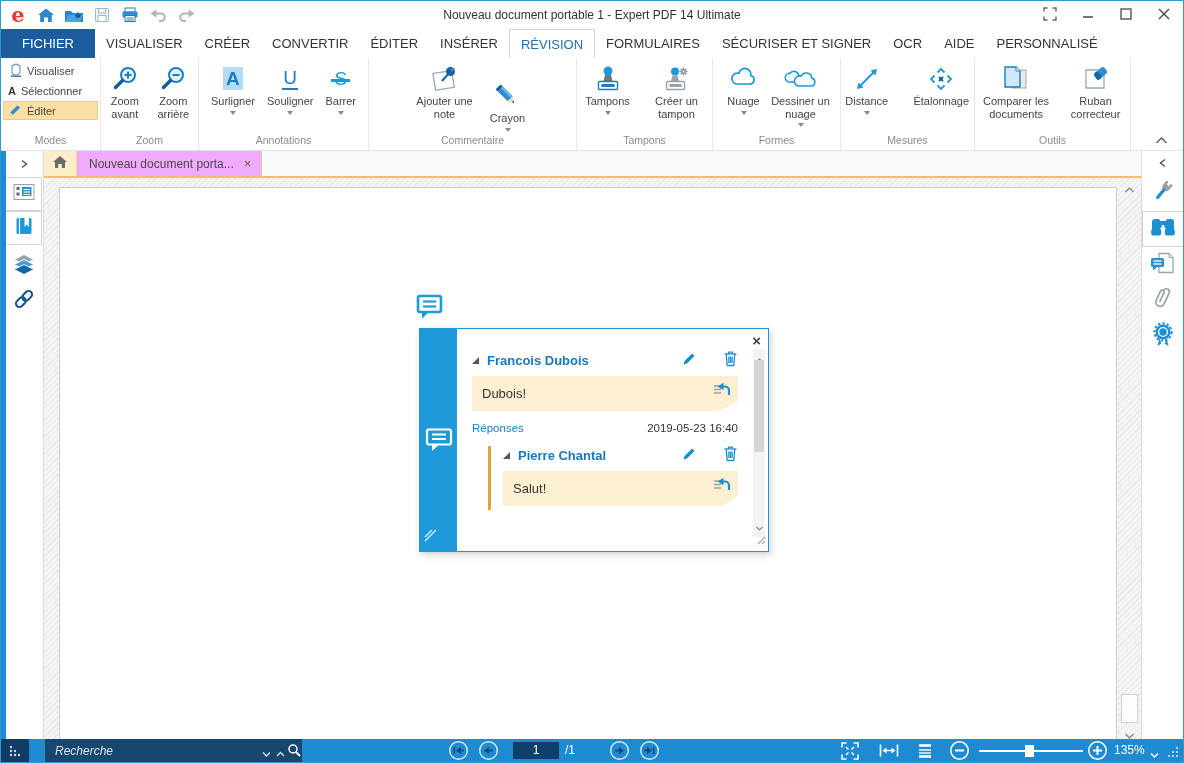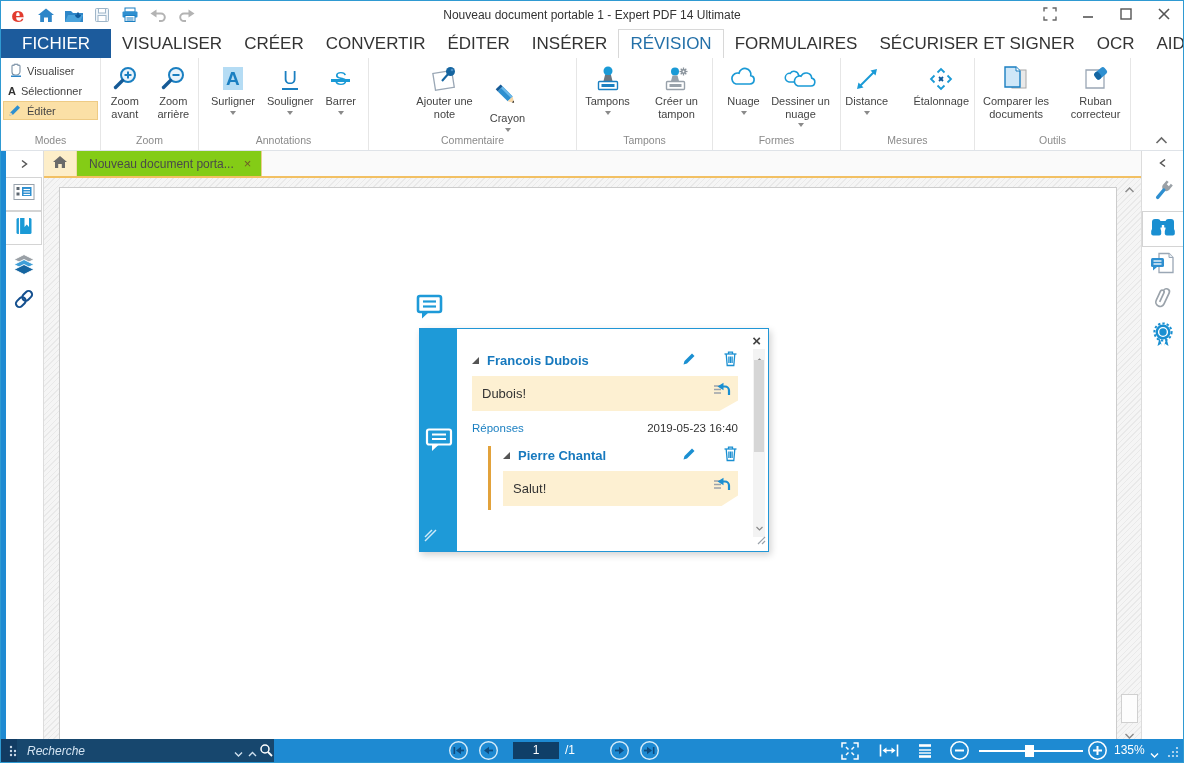--- a/index.html
+++ b/index.html
@@ -6,21 +6,21 @@
   .window{position:relative;width:1184px;height:763px;background:#fff;border:1px solid #2f9ad2;box-sizing:border-box;overflow:hidden;}
   
   .titlebar{position:absolute;top:0;left:0;right:0;height:28px;background:#fff;display:flex;align-items:center;}
   .qat{display:flex;align-items:center;gap:4px;padding-left:5px;}
   .qicon{width:24px;height:22px;display:flex;align-items:center;justify-content:center;}
   .logo-e{color:#e23b2e;font-weight:bold;font-size:21px;line-height:20px;font-family:"DejaVu Serif",serif;}
   .win-title{position:absolute;left:50%;top:7px;transform:translateX(-50%);font-size:12px;color:#333;white-space:nowrap;}
   .winctrl{position:absolute;right:10px;top:4px;display:flex;gap:20px;align-items:center;}
   .winctrl>span{display:flex;align-items:center;justify-content:center;width:18px;height:18px;color:#555;}
   
-  .tabrow{position:absolute;top:28px;left:0;right:0;height:29px;display:flex;align-items:stretch;border-bottom:1px solid #e4e4e4;background:#fff;font-size:17px;}
+  .tabrow{position:absolute;top:28px;left:0;right:0;height:29px;display:flex;align-items:stretch;border-bottom:1px solid #e4e4e4;background:#fff;font-size:13px;}
   .rtab{display:flex;align-items:center;padding:0 11px;color:#333;white-space:nowrap;}
   .rtab.file{background:#1c5b9c;color:#fff;padding:0 21px;}
   .rtab.active{background:#fff;border:1px solid #d8d8d8;border-bottom:1px solid #fff;margin-bottom:-1px;color:#2470a8;}
   
   .ribbon{position:absolute;top:57px;left:0;right:0;height:93px;background:#fff;display:flex;border-bottom:1px solid #dfe3e8;box-sizing:border-box;}
   .rgroup{display:flex;flex-direction:column;border-right:1px solid #e6e6e6;box-sizing:border-box;}
   .rg-content{flex:1;display:flex;justify-content:center;padding:3px 2px 0 2px;}
   .rg-label{height:17px;text-align:center;font-size:10.5px;color:#8a8a8a;line-height:15px;}
   .rbtn{display:flex;flex-direction:column;align-items:center;font-size:11px;color:#444;text-align:center;padding:1px 2px;}
   .rbtn .ic{height:33px;display:flex;align-items:center;justify-content:center;}
@@ -37,21 +37,21 @@
   
   .accent-left{position:absolute;left:0;top:150px;width:5px;bottom:23px;background:#1e8ad2;}
   .lsb{position:absolute;left:5px;top:150px;width:38px;bottom:23px;background:#fff;border-right:1px solid #dcdcdc;box-sizing:border-box;}
   .lsb-item{width:36px;height:34px;display:flex;align-items:center;justify-content:center;box-sizing:border-box;}
   .lsb-item.boxed{border:1px solid #d4d4d4;border-left:none;background:#fff;}
   .rsb{position:absolute;right:0;top:150px;width:42px;bottom:23px;background:#fff;border-left:1px solid #dcdcdc;box-sizing:border-box;}
   .rsb-item{width:41px;height:36px;display:flex;align-items:center;justify-content:center;box-sizing:border-box;}
   .rsb-item.sel{border:1px solid #d4d4d4;border-right:none;}
   .tabbar{position:absolute;left:43px;top:150px;right:42px;height:27px;background:#fafafa;border-bottom:2px solid #f2c063;box-sizing:border-box;display:flex;align-items:stretch;}
   .home-btn{width:32px;display:flex;align-items:center;justify-content:center;background:#fdeec9;border-right:1px solid #f0dba6;}
-  .doc-tab{display:flex;align-items:center;gap:10px;background:#84cc16;padding:0 10px 0 12px;font-size:12px;color:#4a4a4a;border-right:1px solid #ecce8c;}
+  .doc-tab{display:flex;align-items:center;gap:10px;background:#f0abfc;padding:0 10px 0 12px;font-size:12px;color:#4a4a4a;border-right:1px solid #ecce8c;}
   .doc-tab .x{color:#6e5a28;font-size:13px;}
   .docarea{position:absolute;left:43px;top:177px;right:42px;bottom:23px;background:repeating-linear-gradient(135deg,#f5f5f5 0 3px,#e9e9e9 3px 4px);}
   .page{position:absolute;left:15px;top:9px;right:24px;bottom:0;background:#fff;border:1px solid #cccccc;border-bottom:none;}
   .vscroll{position:absolute;right:1px;top:1px;width:21px;bottom:0;}
   .vthumb{position:absolute;left:2px;right:2px;top:515px;bottom:16px;background:#fdfdfd;border:1px solid #d0d0d0;}
   .sarr{position:absolute;left:4px;width:13px;height:10px;}
   
   .anchor-ic{position:absolute;left:415px;top:293px;}
   .popup{position:absolute;left:418px;top:327px;width:350px;height:224px;background:#fff;border:1px solid #2196d6;box-sizing:border-box;box-shadow:2px 3px 7px rgba(0,0,0,.18);}
   .pstrip{position:absolute;left:0;top:0;bottom:0;width:37px;background:#1e9ad8;}
@@ -68,21 +68,21 @@
   .replyic{position:absolute;top:4px;right:6px;}
   .reprow{display:flex;align-items:center;margin-top:9px;height:16px;}
   .replink{font-size:11.5px;color:#1a7fc1;}
   .ts{font-size:11.5px;color:#333;}
   .nested{margin-left:16px;border-left:3px solid #e2a23b;padding-left:12px;margin-top:10px;padding-bottom:4px;}
   .pgrip{position:absolute;right:2px;bottom:2px;}
   .sgrip{position:absolute;left:4px;bottom:5px;}
   
   .statusbar{position:absolute;left:0;right:0;bottom:0;height:23px;background:#1e8ad2;color:#fff;font-size:12px;}
   .sb-grip{position:absolute;left:0;top:0;width:28px;height:23px;background:#123c63;display:flex;align-items:center;justify-content:center;}
-  .sb-search{position:absolute;left:16px;top:0;width:257px;height:23px;background:#17476e;display:flex;align-items:center;}
+  .sb-search{position:absolute;left:44px;top:0;width:257px;height:23px;background:#17476e;display:flex;align-items:center;}
   .sb-search input{background:transparent;border:none;outline:none;color:#d4e4f2;font-style:italic;font-size:12px;padding-left:10px;width:170px;font-family:"Liberation Sans",sans-serif;}
   .sb-search input::placeholder{color:#d4e4f2;opacity:1;}
   .pgbox{position:absolute;left:512px;top:3px;width:46px;height:17px;background:#0f3f68;color:#fff;text-align:center;line-height:17px;font-size:12px;}
   .sb-ic{position:absolute;top:1px;width:21px;height:21px;display:flex;align-items:center;justify-content:center;}
   .zoomtxt{position:absolute;left:1113px;top:4px;font-size:12px;color:#fff;}
 </style>
 </head>
 <body>
 
 <div class="window">

